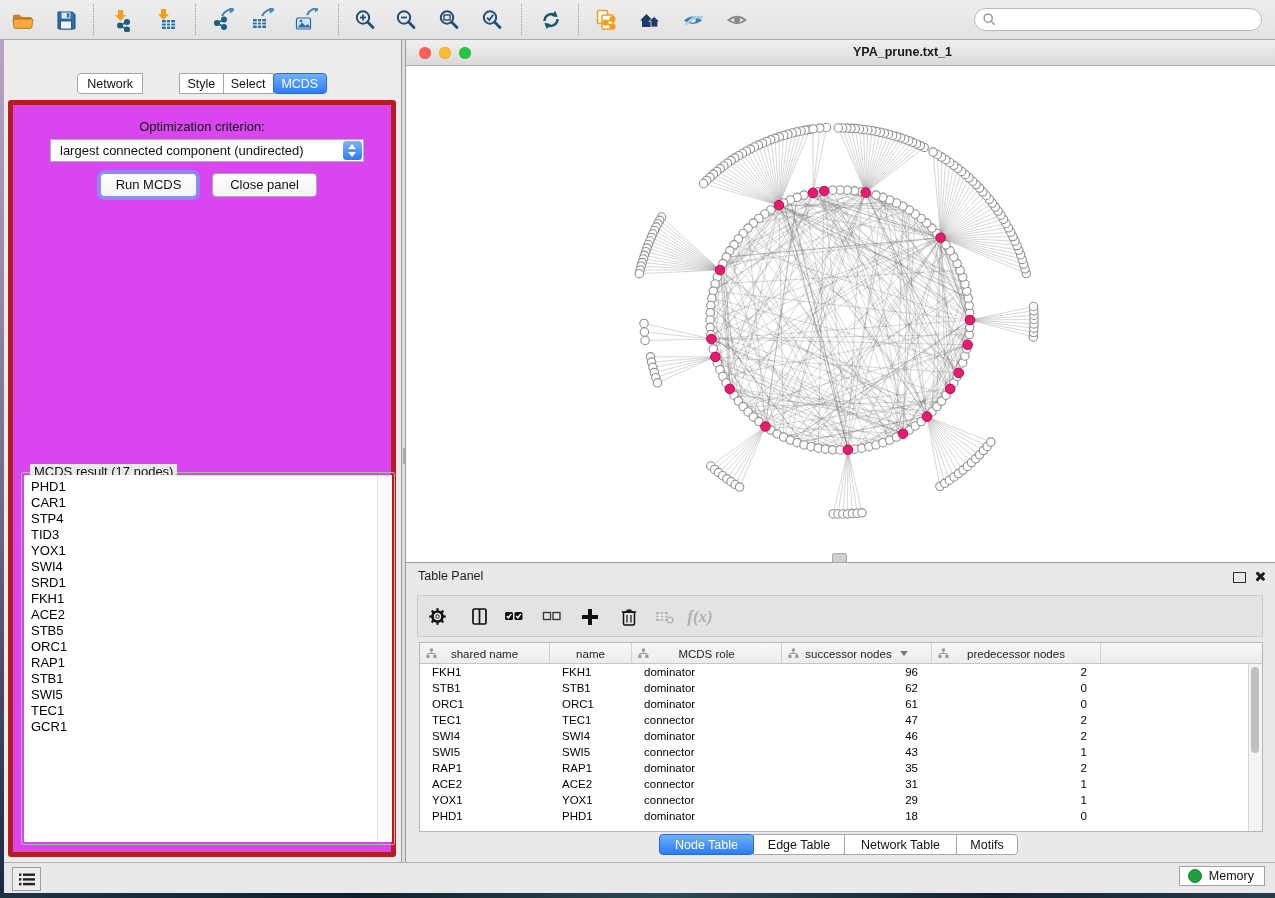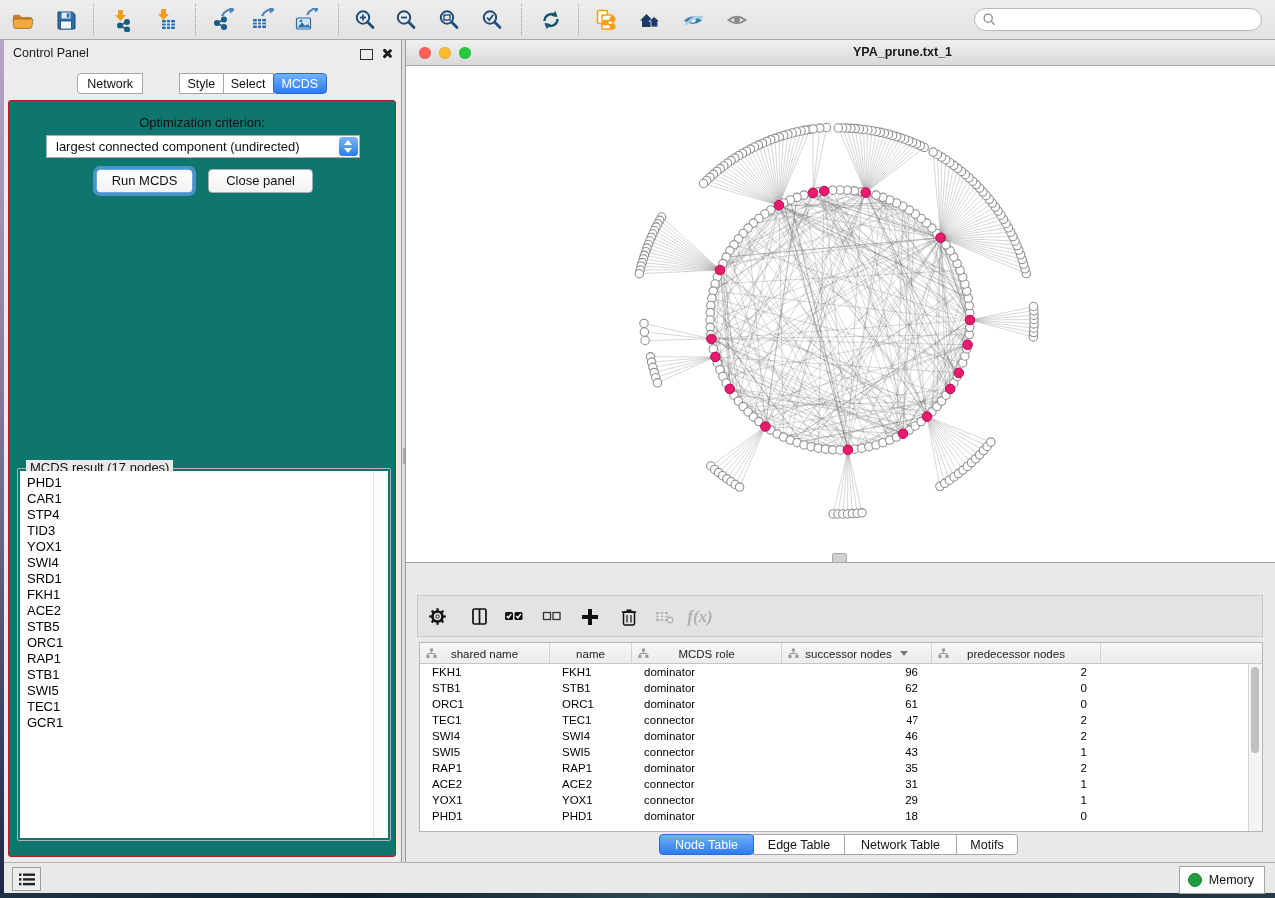--- a/index.html
+++ b/index.html
@@ -26,22 +26,22 @@
   .x-icon{position:absolute;width:11px;height:11px;top:8px;}
   .x-icon::before,.x-icon::after{content:"";position:absolute;left:5px;top:0;width:2.6px;height:11px;background:#1d1d1d;border-radius:1px;}
   .x-icon::before{transform:rotate(45deg);} .x-icon::after{transform:rotate(-45deg);}
   .seg-bar{display:flex;}
   .seg{height:21px;line-height:21px;text-align:center;font-size:12.5px;color:#111;background:#fff;
     border:1px solid #a7a7a7;box-sizing:border-box;margin-left:-1px;cursor:default;}
   .seg:first-child{border-radius:4px 0 0 4px;margin-left:0;}
   .seg:last-child{border-radius:0 4px 4px 0;}
   .seg.active{background:linear-gradient(#6fb1f9,#2d7bf4);color:#fff;border-color:#2a6bd3;border-radius:4px;position:relative;z-index:2;}
   .cp-tabbar{position:absolute;left:73px;top:33px;width:250px;}
-  .cp-pane{position:absolute;left:4px;top:60px;width:388px;height:757px;background:#0f766e;
-    border:1px solid #b91c1c;border-radius:3px;box-sizing:border-box;}
+  .cp-pane{position:absolute;left:4px;top:60px;width:388px;height:757px;background:#d946ef;
+    border:5px solid #b91c1c;border-radius:3px;box-sizing:border-box;}
   .opt-label{position:absolute;left:0;top:14px;width:100%;text-align:center;font-size:13px;color:#111;}
   .cp-select{position:absolute;left:37px;top:34px;width:314px;height:23px;background:#fff;border:1px solid #aeaeae;
     border-radius:0;box-sizing:border-box;font-size:13px;color:#111;}
   .cp-select .val{position:absolute;left:9px;top:3px;white-space:nowrap;}
   .cp-select .stepper{position:absolute;right:1px;top:1px;width:19px;height:19px;border-radius:3.5px;
     background:linear-gradient(#7db5f8,#2d7bf4);}
   .stepper .up,.stepper .dn{position:absolute;left:5px;width:0;height:0;border-left:4.5px solid transparent;border-right:4.5px solid transparent;}
   .stepper .up{top:3px;border-bottom:5px solid #fff;}
   .stepper .dn{bottom:3px;border-top:5px solid #fff;}
   .mac-btn{position:absolute;height:24px;background:linear-gradient(#ffffff,#f2f2f2);border:1px solid #ababab;
@@ -76,21 +76,21 @@
   .th .chev{margin-left:8px;width:0;height:0;border-left:4px solid transparent;border-right:4px solid transparent;border-top:5px solid #777;}
   .tr{display:flex;height:16px;font-size:11.5px;color:#000;}
   .td{box-sizing:border-box;white-space:nowrap;overflow:hidden;line-height:16px;}
   .td.l{padding-left:12px;text-align:left;} .td.r{padding-right:14px;text-align:right;}
   .tbl-track{position:absolute;right:0;top:21px;bottom:0;width:13px;background:#f4f4f4;border-left:1px solid #d5d5d5;}
   .tbl-thumb{position:absolute;left:1.5px;top:3px;width:8px;height:86px;background:#c0c0c0;border-radius:5px;}
   .tp-tabbar{position:absolute;left:253px;top:271px;}
   
   .status-bar{position:absolute;left:4px;top:862px;width:1271px;height:31px;background:#e9e9e9;border-top:1px solid #b1b1b1;box-sizing:border-box;}
   .list-btn{position:absolute;left:8px;top:4px;width:27px;height:22px;border:1px solid #9f9f9f;background:#ededed;display:flex;align-items:center;justify-content:center;}
-  .memory-btn{position:absolute;right:10px;top:3px;height:28px;padding:0 10px 0 8px;border:1px solid #a3a3a3;background:#fdfdfd;
+  .memory-btn{position:absolute;right:10px;top:3px;height:20px;padding:0 10px 0 8px;border:1px solid #a3a3a3;background:#fdfdfd;
     display:flex;align-items:center;font-size:12.5px;color:#111;box-sizing:border-box;}
   .mem-dot{width:12px;height:12px;border-radius:50%;background:#1e9e3e;border:1px solid #158030;margin-right:7px;}
 </style>
 </head>
 <body>
 
 <div id="root">
   <div class="desktop-left"></div>
   <div class="desktop-bottom"></div>
 
@@ -247,25 +247,20 @@
     <div class="searchbox">
       <svg width="13" height="13" viewBox="0 0 14 14">
         <circle cx="5.6" cy="5.6" r="4.4" fill="none" stroke="#8b8b8b" stroke-width="1.4"></circle>
         <line x1="9" y1="9" x2="12.6" y2="12.6" stroke="#8b8b8b" stroke-width="1.4"></line>
       </svg>
       <input placeholder="" style="">
     </div>
   </div>
 
   <div class="control-panel">
-    <div class="panel-header">
-      <span class="panel-title">Control Panel</span>
-      <span class="float-icon" style="right:28px;"></span>
-      <span class="x-icon" style="right:9px;"></span>
-    </div>
     <div class="seg-bar cp-tabbar" id="cp-tabs">
         <div class="seg" style="width: 78px;">Network</div>
         <div class="seg" style="width: 52px; margin-left: 36px;">Style</div>
         <div class="seg" style="width: 60px;">Select</div>
         <div class="seg active" style="width: 64px;">MCDS</div>
       </div>
     <div class="cp-pane">
       <div class="opt-label">Optimization criterion:</div>
       <div class="cp-select">
         <span class="val">largest connected component (undirected)</span>
@@ -578,20 +573,25 @@
           <circle cx="323.8" cy="322.9" r="4.8" fill="#ea1a6f" stroke="#b70d55" stroke-width="1"></circle>
           <circle cx="309.4" cy="290.9" r="4.8" fill="#ea1a6f" stroke="#b70d55" stroke-width="1"></circle>
           <circle cx="305.4" cy="273.0" r="4.8" fill="#ea1a6f" stroke="#b70d55" stroke-width="1"></circle>
         </svg>
     </div>
   </div>
 
   <div class="h-grip"></div>
 
   <div class="table-panel">
+    <div class="panel-header">
+      <span class="panel-title" style="left:12px;">Table Panel</span>
+      <span class="float-icon" style="right:29px;"></span>
+      <span class="x-icon" style="right:10px;"></span>
+    </div>
     <div class="tp-toolbar" id="tp-toolbar">
         <div class="tp-icon" style="left: 6px;">
           <svg width="20" height="20" viewBox="0 0 20 20">
             <g stroke="#111" stroke-width="2.2">
               <line x1="14.9" y1="9.5" x2="17.8" y2="9.5"></line>
               <line x1="13.318376618407356" y1="13.318376618407356" x2="15.368986283848345" y2="15.368986283848344"></line>
               <line x1="9.5" y1="14.9" x2="9.5" y2="17.8"></line>
               <line x1="5.681623381592644" y1="13.318376618407356" x2="3.6310137161516556" y2="15.368986283848345"></line>
               <line x1="4.1" y1="9.5" x2="1.1999999999999993" y2="9.500000000000002"></line>
               <line x1="5.681623381592642" y1="5.681623381592644" x2="3.631013716151654" y2="3.6310137161516556"></line>
@@ -724,21 +724,21 @@
             <div class="td l" style="width: 130px;">ORC1</div>
             <div class="td l" style="width: 82px;">ORC1</div>
             <div class="td l" style="width: 150px;">dominator</div>
             <div class="td r" style="width: 150px;">61</div>
             <div class="td r" style="width: 169px;">0</div>
           </div>
           <div class="tr">
             <div class="td l" style="width: 130px;">TEC1</div>
             <div class="td l" style="width: 82px;">TEC1</div>
             <div class="td l" style="width: 150px;">connector</div>
-            <div class="td r" style="width: 150px; font-family: Liberation Serif, serif;">47</div>
+            <div class="td r" style="width: 150px;">47</div>
             <div class="td r" style="width: 169px;">2</div>
           </div>
           <div class="tr">
             <div class="td l" style="width: 130px;">SWI4</div>
             <div class="td l" style="width: 82px;">SWI4</div>
             <div class="td l" style="width: 150px;">dominator</div>
             <div class="td r" style="width: 150px;">46</div>
             <div class="td r" style="width: 169px;">2</div>
           </div>
           <div class="tr">

